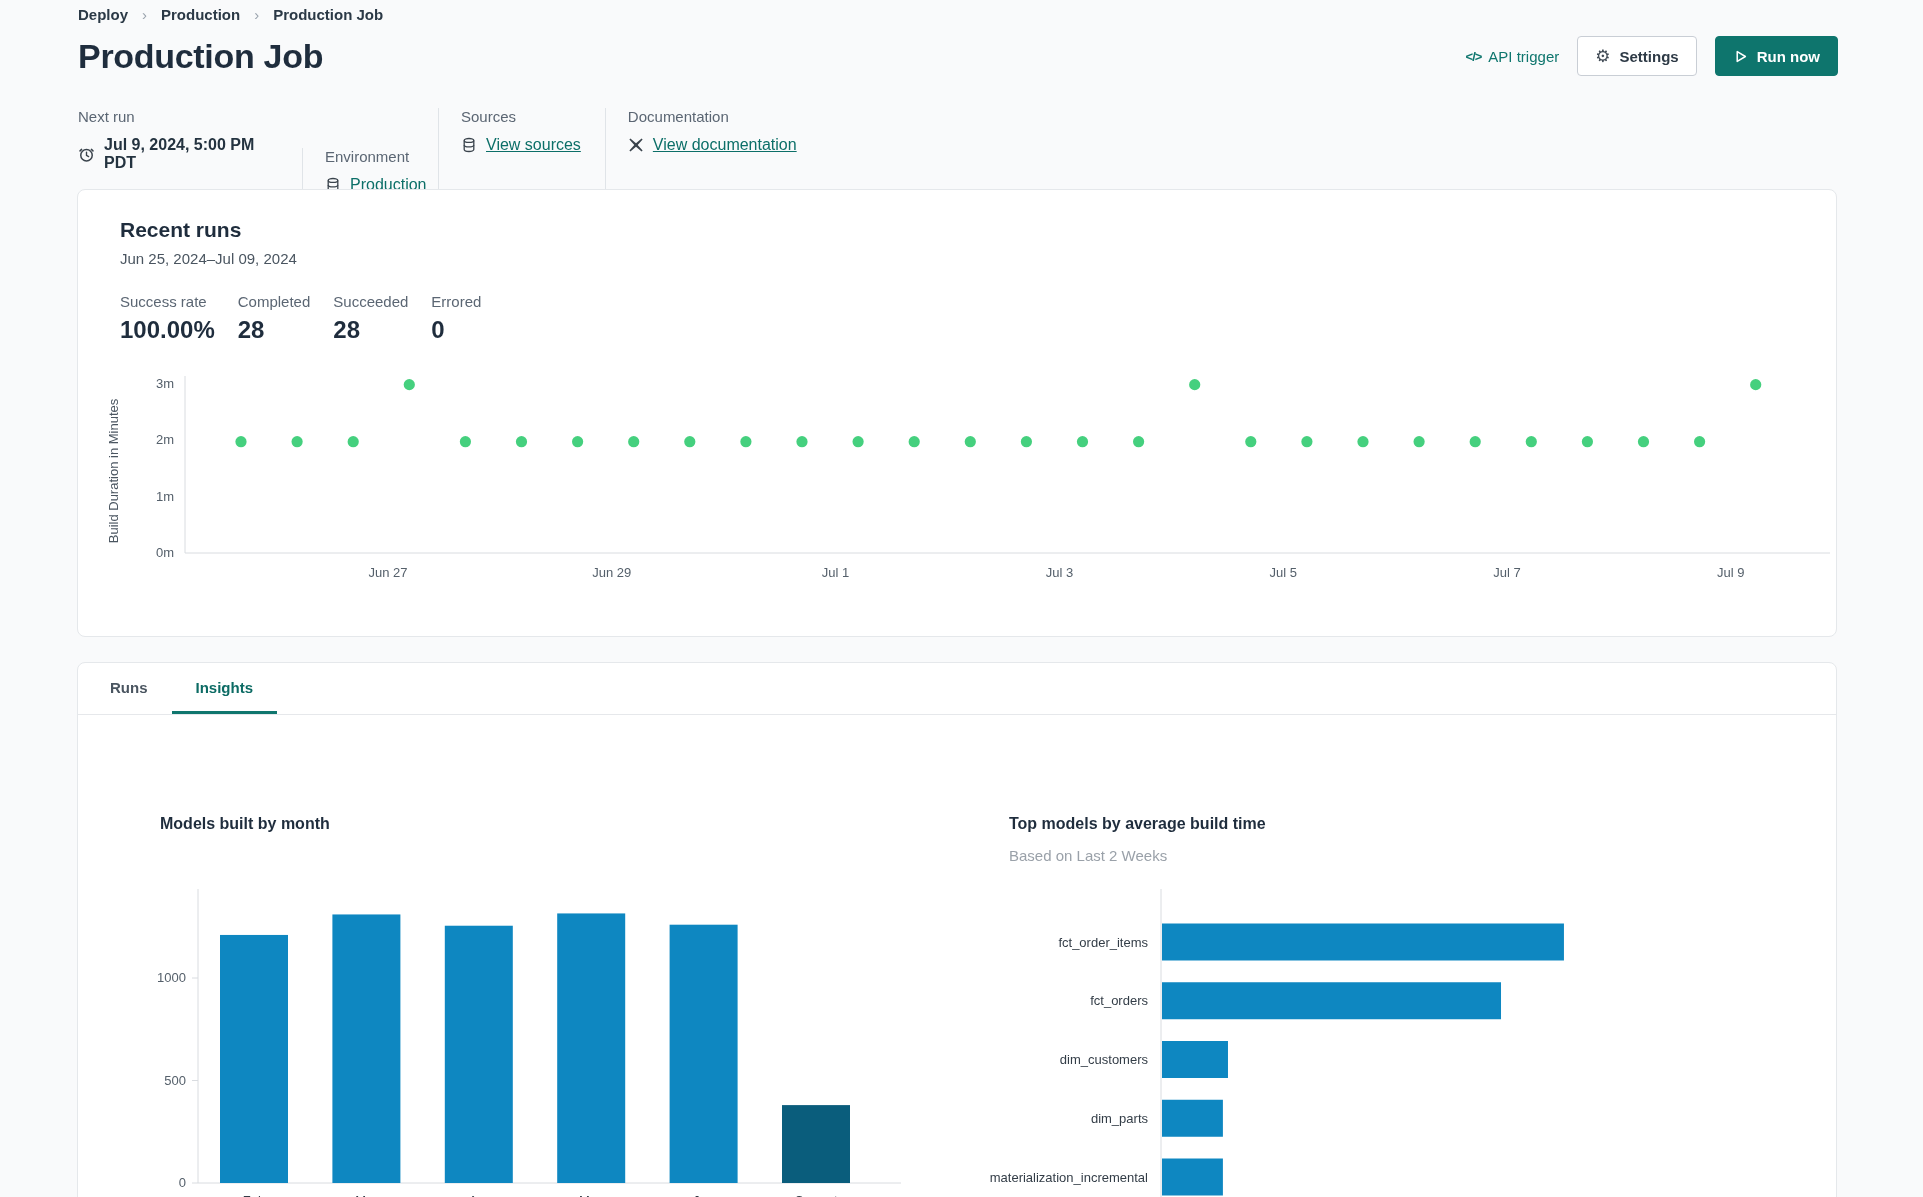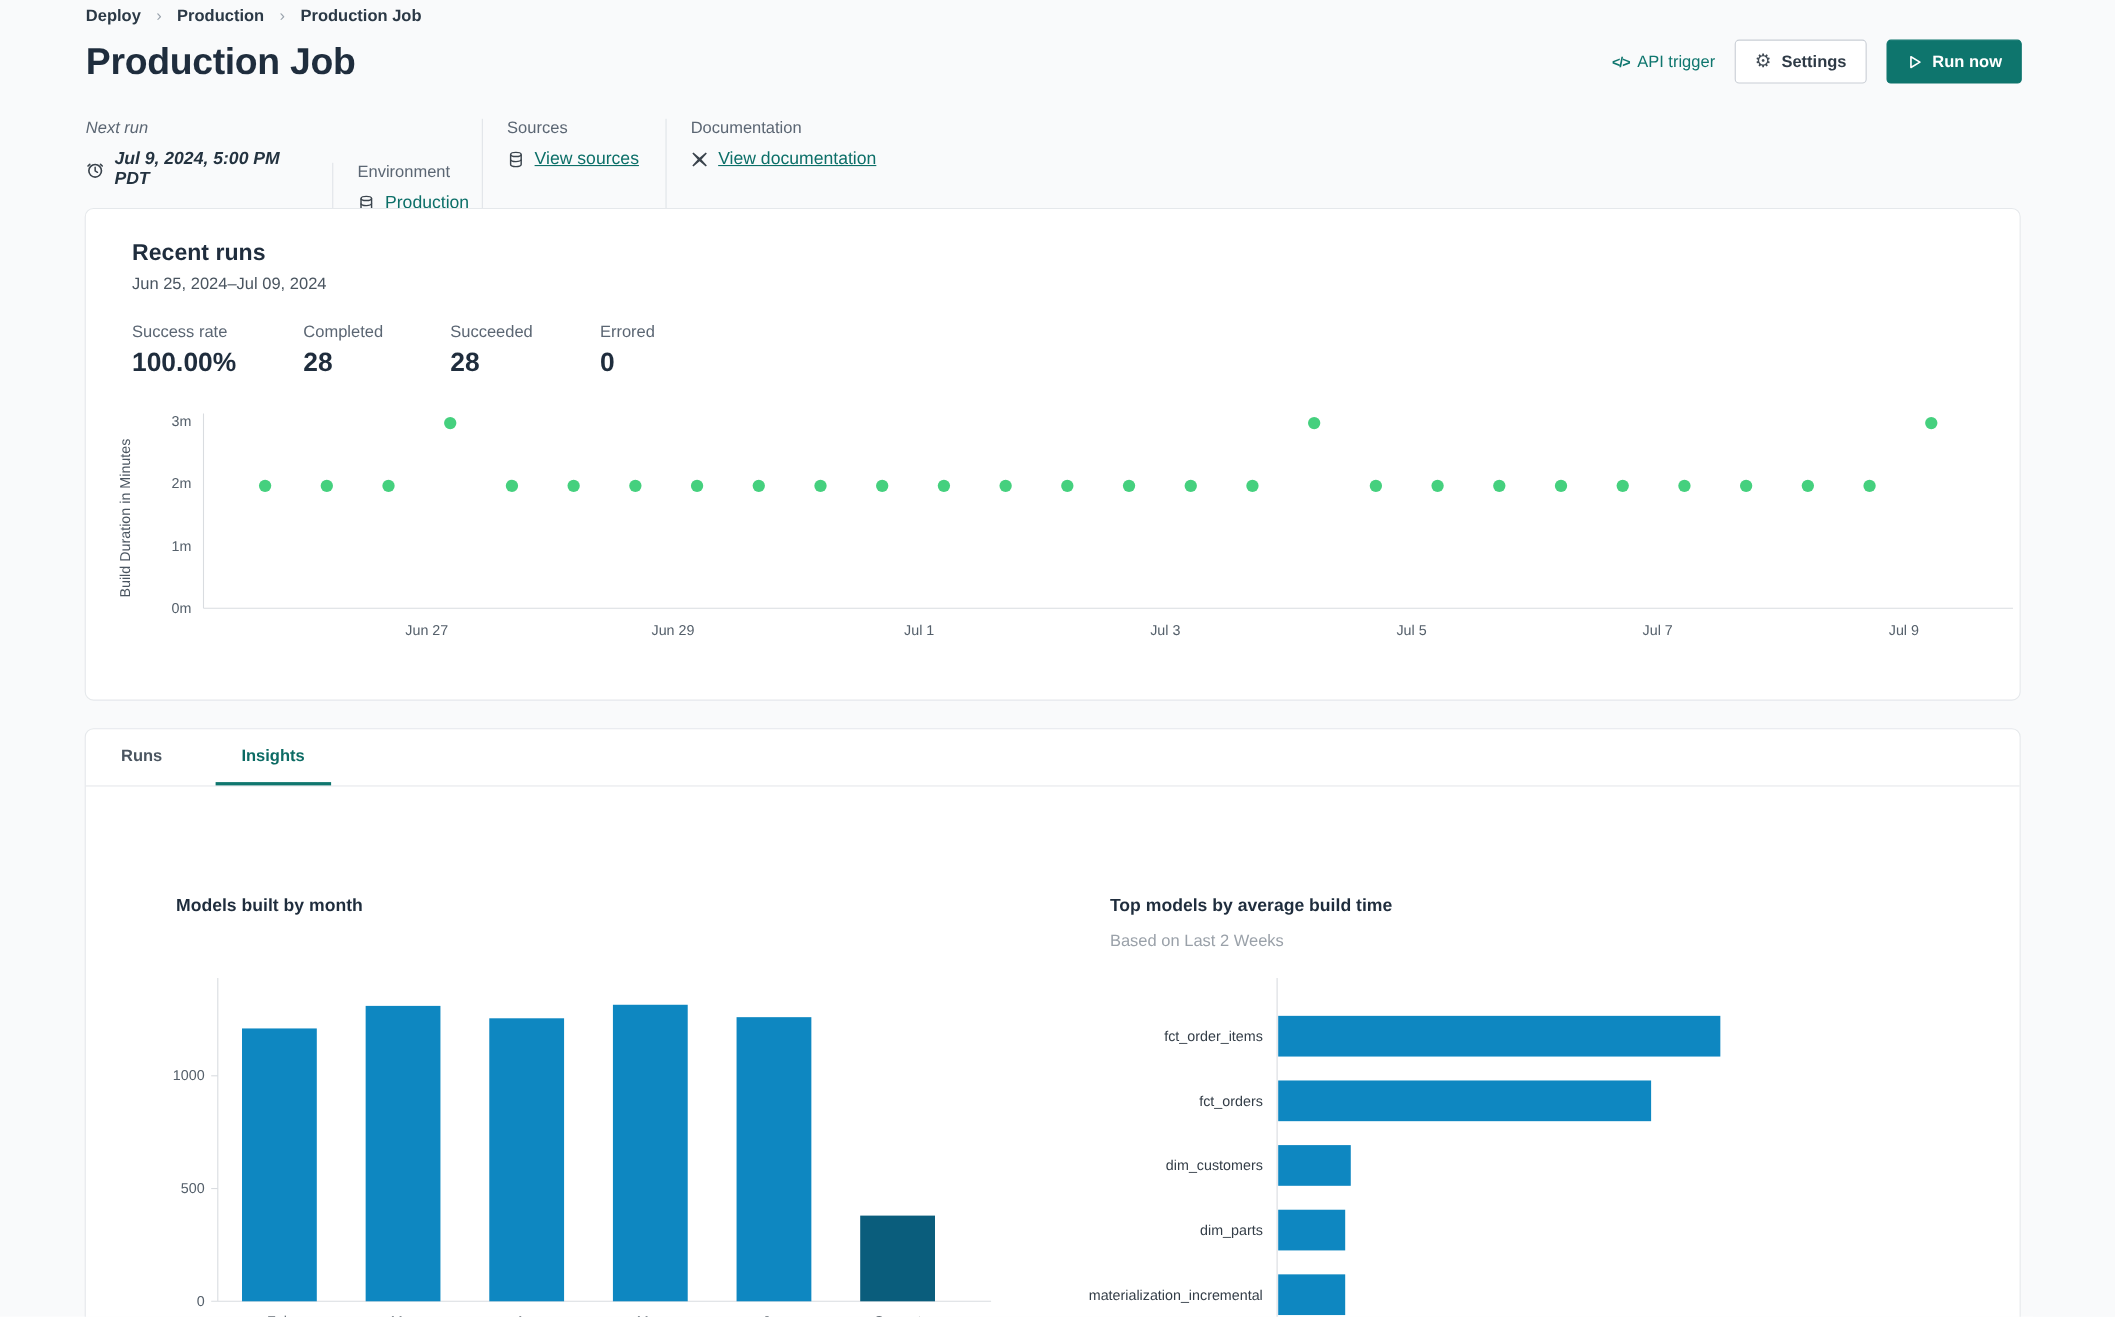--- a/index.html
+++ b/index.html
@@ -22,36 +22,36 @@
   .btn-primary { background:#0e756d; border:1px solid #0e756d; color:#ffffff;text-align:right; }
   .gear-icon { font-family:"DejaVu Sans", sans-serif; font-size:17px; color:#414b55; line-height:1; }
 
   
   .meta-row { position:absolute; left:78px; top:108px; display:flex; align-items:stretch; }
   .meta-col { padding-right:24px; }
   .meta-col + .meta-col { border-left:1px solid #e0e4e8; padding-left:22px; }
   .meta-label { font-size:15px; color:#5b6673; margin-bottom:11px; }
   .meta-value { display:flex; align-items:center; gap:9px; font-size:16px; font-weight:600; color:#243340; }
   .meta-link { color:#0c6f68; text-decoration:underline; cursor:pointer; font-weight:500; }
-  .w224 { width:224px;font-style:italic; } .w136 { width:136px;margin-top:40px; } .w217 { width:217px; }
+  .w224 { width:224px; } .w136 { width:136px;margin-top:40px; } .w217 { width:217px; }
 
   
   .card { position:absolute; left:77px; width:1760px; background:#ffffff; border:1px solid #e5e8eb; border-radius:8px; }
   .card-recent { top:189px; height:448px; }
   .card-insights { top:662px; height:560px; }
 
   .recent-title { font-size:21px; font-weight:700; color:#1f2d3d; margin:28px 0 8px 42px; }
   .recent-range { font-size:15px; color:#4a5560; margin-left:42px; }
-  .stats { display:flex; gap:61px; margin:26px 0 0 42px;align-items:flex-end; }
+  .stats { display:flex; gap:23px; margin:26px 0 0 42px;align-items:flex-end; }
   .stat-label { font-size:15px; color:#5b6673; margin-bottom:6px; }
   .stat-value { font-size:24px; font-weight:700; color:#1f2d3d; }
   .scatter-wrap { position:absolute; left:0; top:180px; }
 
   
-  .tabs { display:flex; height:52px; border-bottom:1px solid #e6e8eb; padding-left:8px;gap:24px; }
+  .tabs { display:flex; height:52px; border-bottom:1px solid #e6e8eb; padding-left:8px; }
   .tab { display:flex; align-items:center; padding:0 24px; font-size:15px; font-weight:600; color:#4a5560; cursor:pointer; border-bottom:3px solid transparent; }
   .tab.active { color:#0c6b64; border-bottom:3px solid #0f766e; }
 
   .insights-content { position:relative; width:100%; height:506px; }
   .chart-title { position:absolute; font-size:16px; font-weight:700; color:#1f2d3d; }
   .chart-sub { position:absolute; font-size:15px; color:#9aa1a9; }
   .svg-left { position:absolute; left:62px; top:168px; }
   .svg-right { position:absolute; left:798px; top:168px; }
 
   svg text { font-family:"Liberation Sans", sans-serif; }

